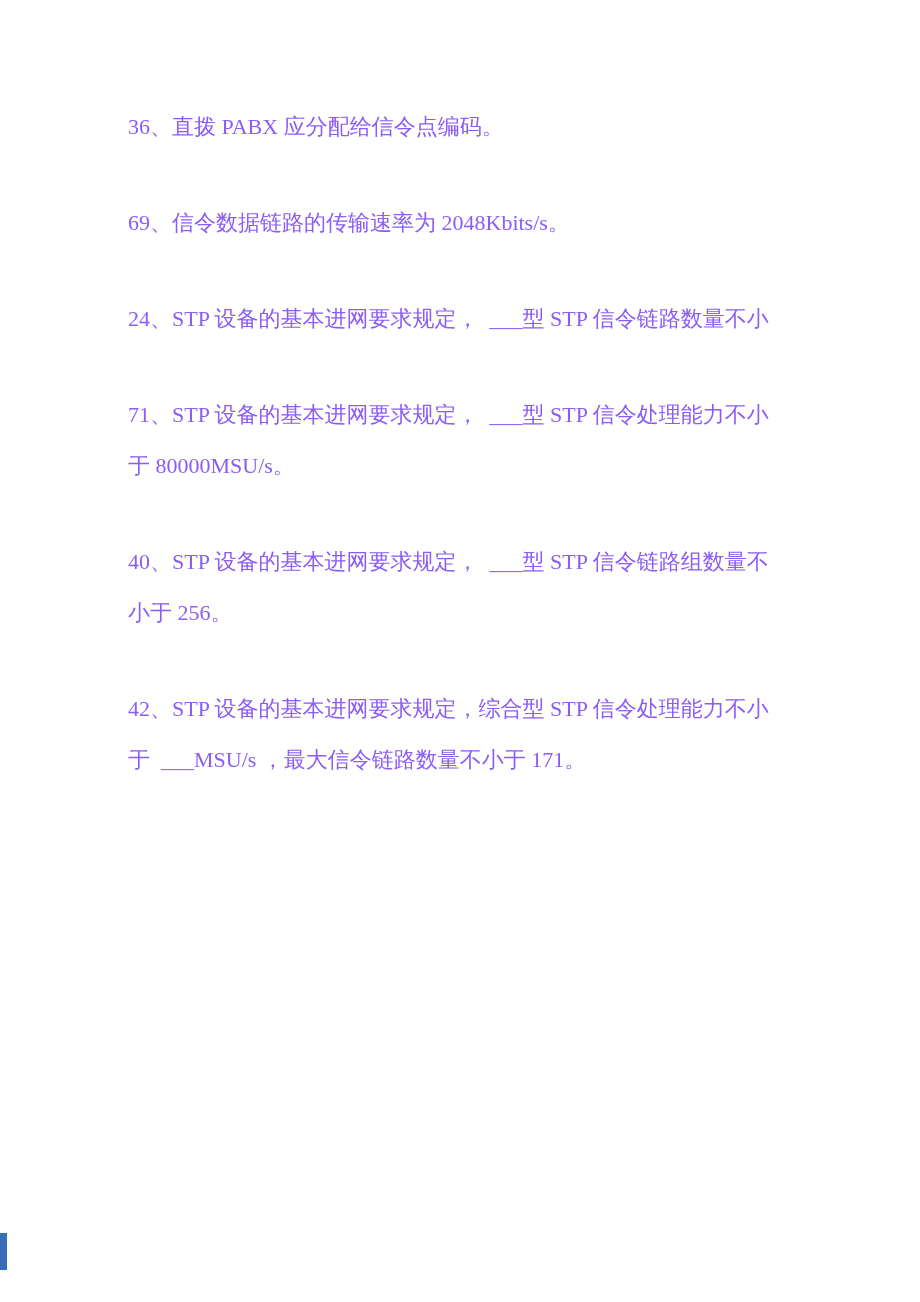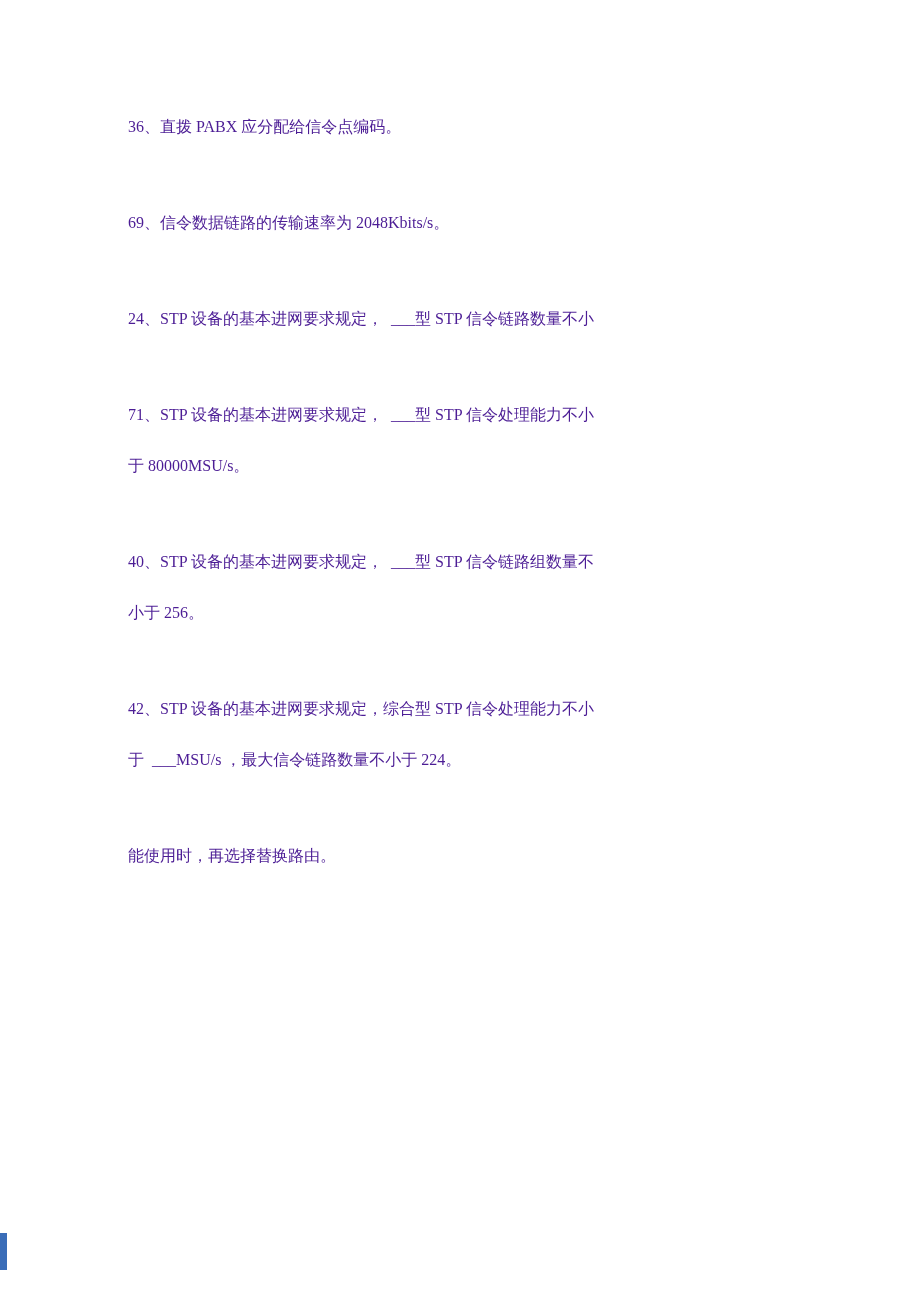--- a/index.html
+++ b/index.html
@@ -9,22 +9,22 @@
     height: 1302px;
     background: #ffffff;
     overflow: hidden;
     font-family: "Liberation Serif", "DejaVu Serif", serif;
   }
   .content {
     position: absolute;
     left: 128px;
     top: 101px;
     width: 676px;
-    color: #4c1d95;
-    font-size: 16px;
+    color: #8b5cf6;
+    font-size: 22px;
     line-height: 51px;
   }
   .q { margin: 0 0 45px 0; }
   .line { white-space: pre; }
   .line:empty { display: none; }
   .edge-marker {
     position: absolute;
     left: 0;
     top: 1233px;
     width: 7px;
@@ -59,24 +59,23 @@
     </div>
 
     <div class="q">
       <div class="line">40、STP 设备的基本进网要求规定，  ___型 STP 信令链路组数量不</div>
       <div class="line">小于 256。</div>
     </div>
 
 
     <div class="q">
       <div class="line">42、STP 设备的基本进网要求规定，综合型 STP 信令处理能力不小</div>
-      <div class="line">于  ___MSU/s ，最大信令链路数量不小于 224。</div>
+      <div class="line">于  ___MSU/s ，最大信令链路数量不小于 171。</div>
     </div>
 
     <div class="q">
-      <div class="line">能使用时，再选择替换路由。</div>
     </div>
 
   </div>
 
   <div class="edge-marker"></div>
 
 </div>
 
 </body></html>

